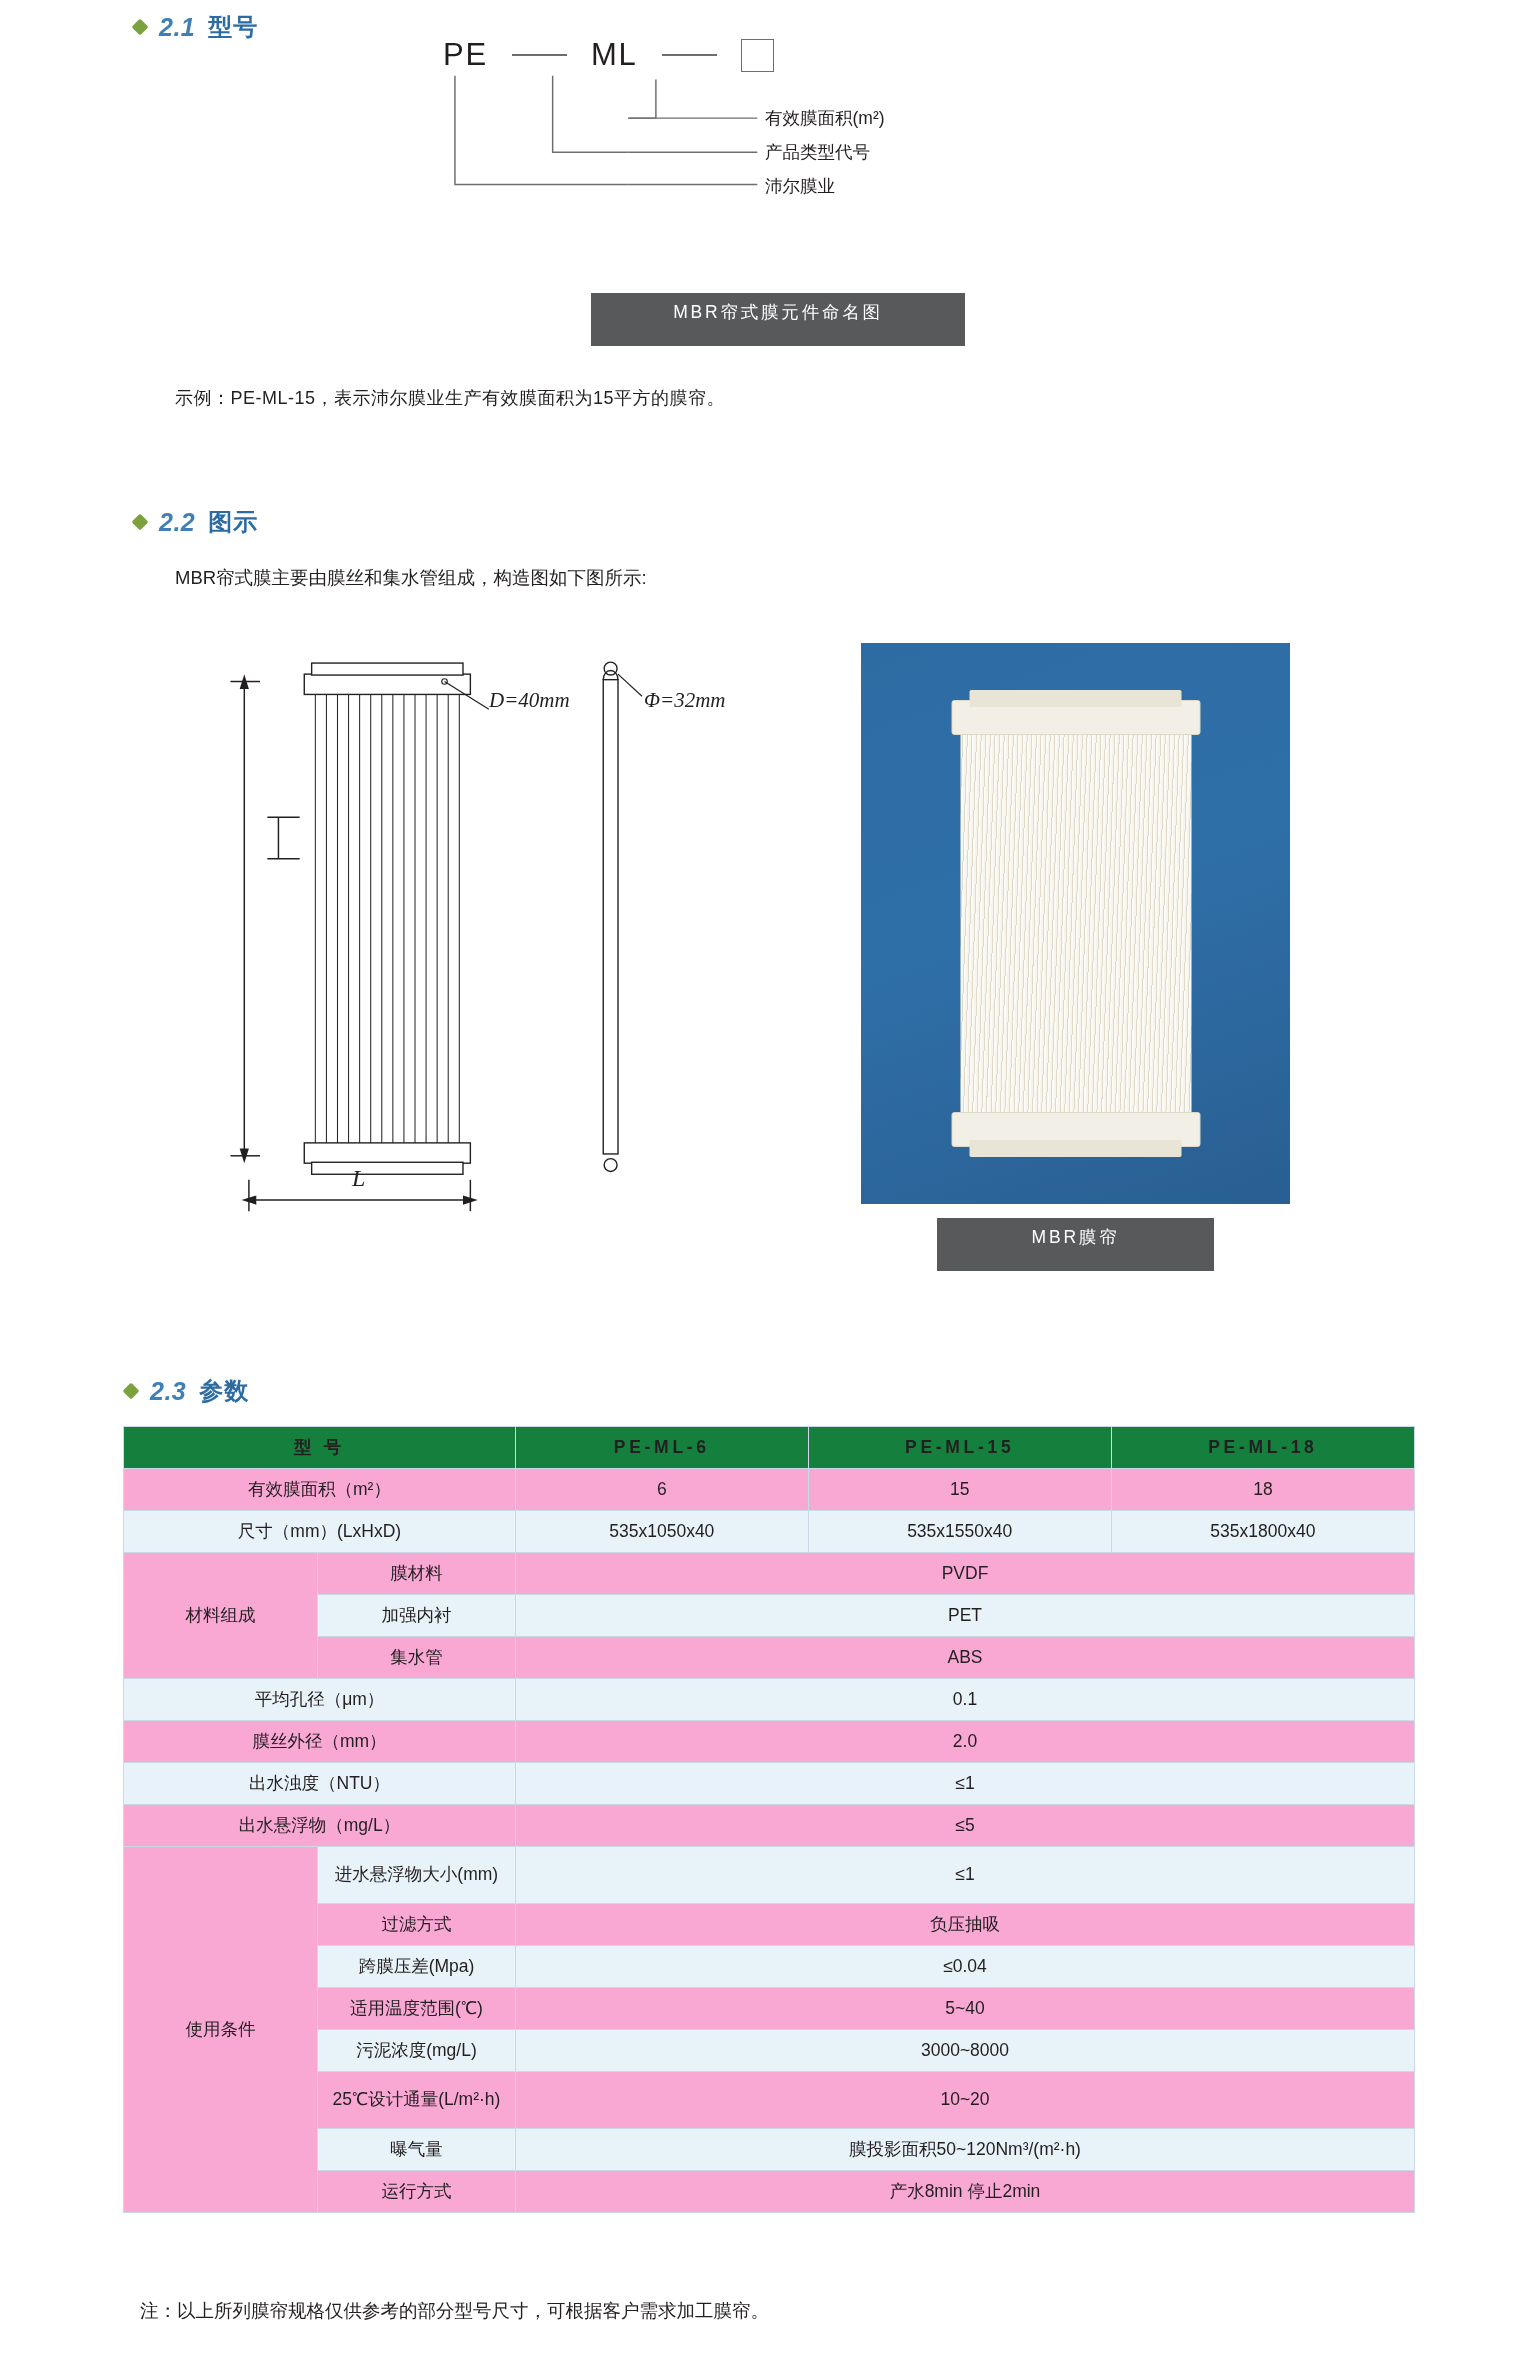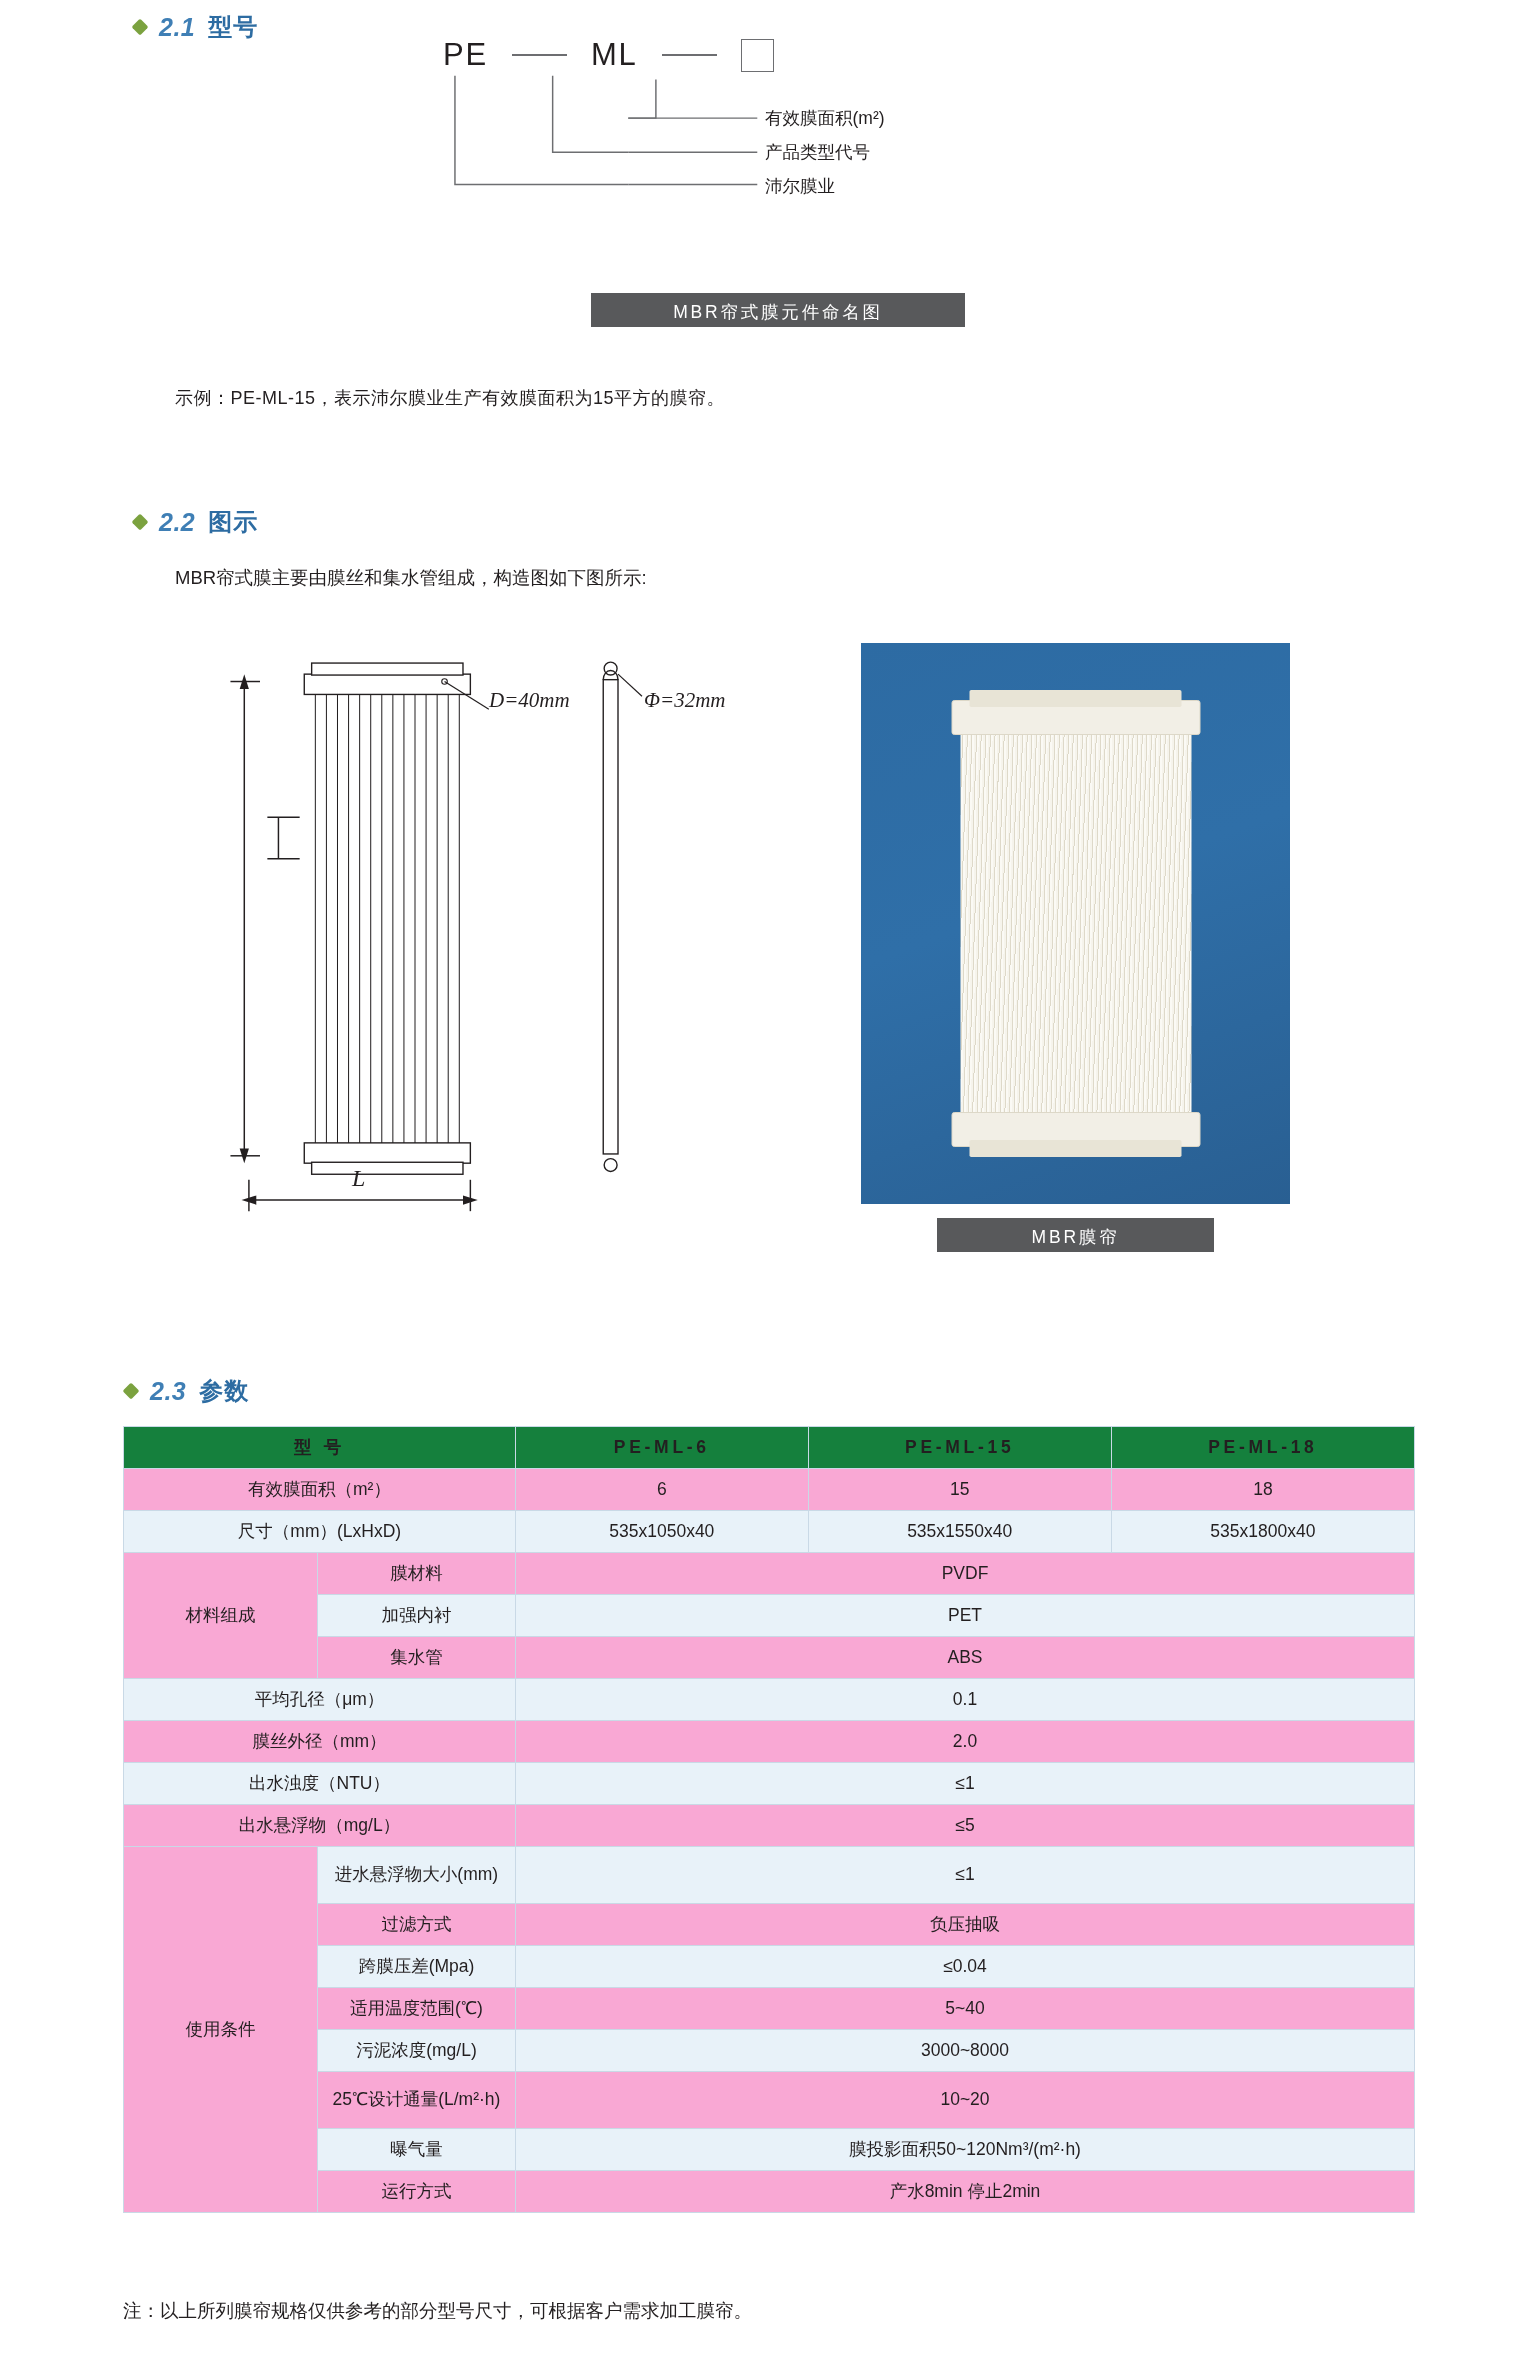--- a/index.html
+++ b/index.html
@@ -58,21 +58,21 @@
   .code-box { width: 33px; height: 33px; border: 1.8px solid #6d6e71; display: inline-block; }
 
   .cap-bar {
     position: absolute;
     background: #58595b;
     color: #ffffff;
     font-size: 17.5px;
     letter-spacing: 2.8px;
     text-align: center;
     line-height: 39px;
-    height: 34px;
+    height: 53px;
   }
 
   .note-line { position: absolute; font-size: 18px; color: #231f20; letter-spacing: 0.5px; }
 
   
   #sec22 { position: absolute; left: 134px; top: 506px; }
   #sec22-desc { position: absolute; left: 175px; top: 565px; font-size: 18.5px; }
 
   #photo {
     position: absolute; left: 861px; top: 643px;
@@ -121,21 +121,21 @@
     font-weight: normal;
     height: 42px;
     line-height: 1.25;
   }
   #spec-table tr.hdr td { background: #15803d; font-weight: bold; letter-spacing: 3.7px; }
   .tint { background: #e8f2f9; }
   .white { background: #f9a8d4; }
   .lbl-col { width: 194px; }
   .sublbl-col { width: 198px; }
 
-  #table-note { position: absolute; left: 123px; top: 2298px; font-size: 18.5px; }
+  #table-note { position: absolute; left: 140px; top: 2298px; font-size: 18.5px; }
 </style>
 </head>
 <body>
 
 <div class="page">
 
   <div class="section-head" id="sec21">
     <span class="bullet-diamond"></span>
     <span class="sec-num">2.1</span>
     <span class="sec-title">型号</span>

